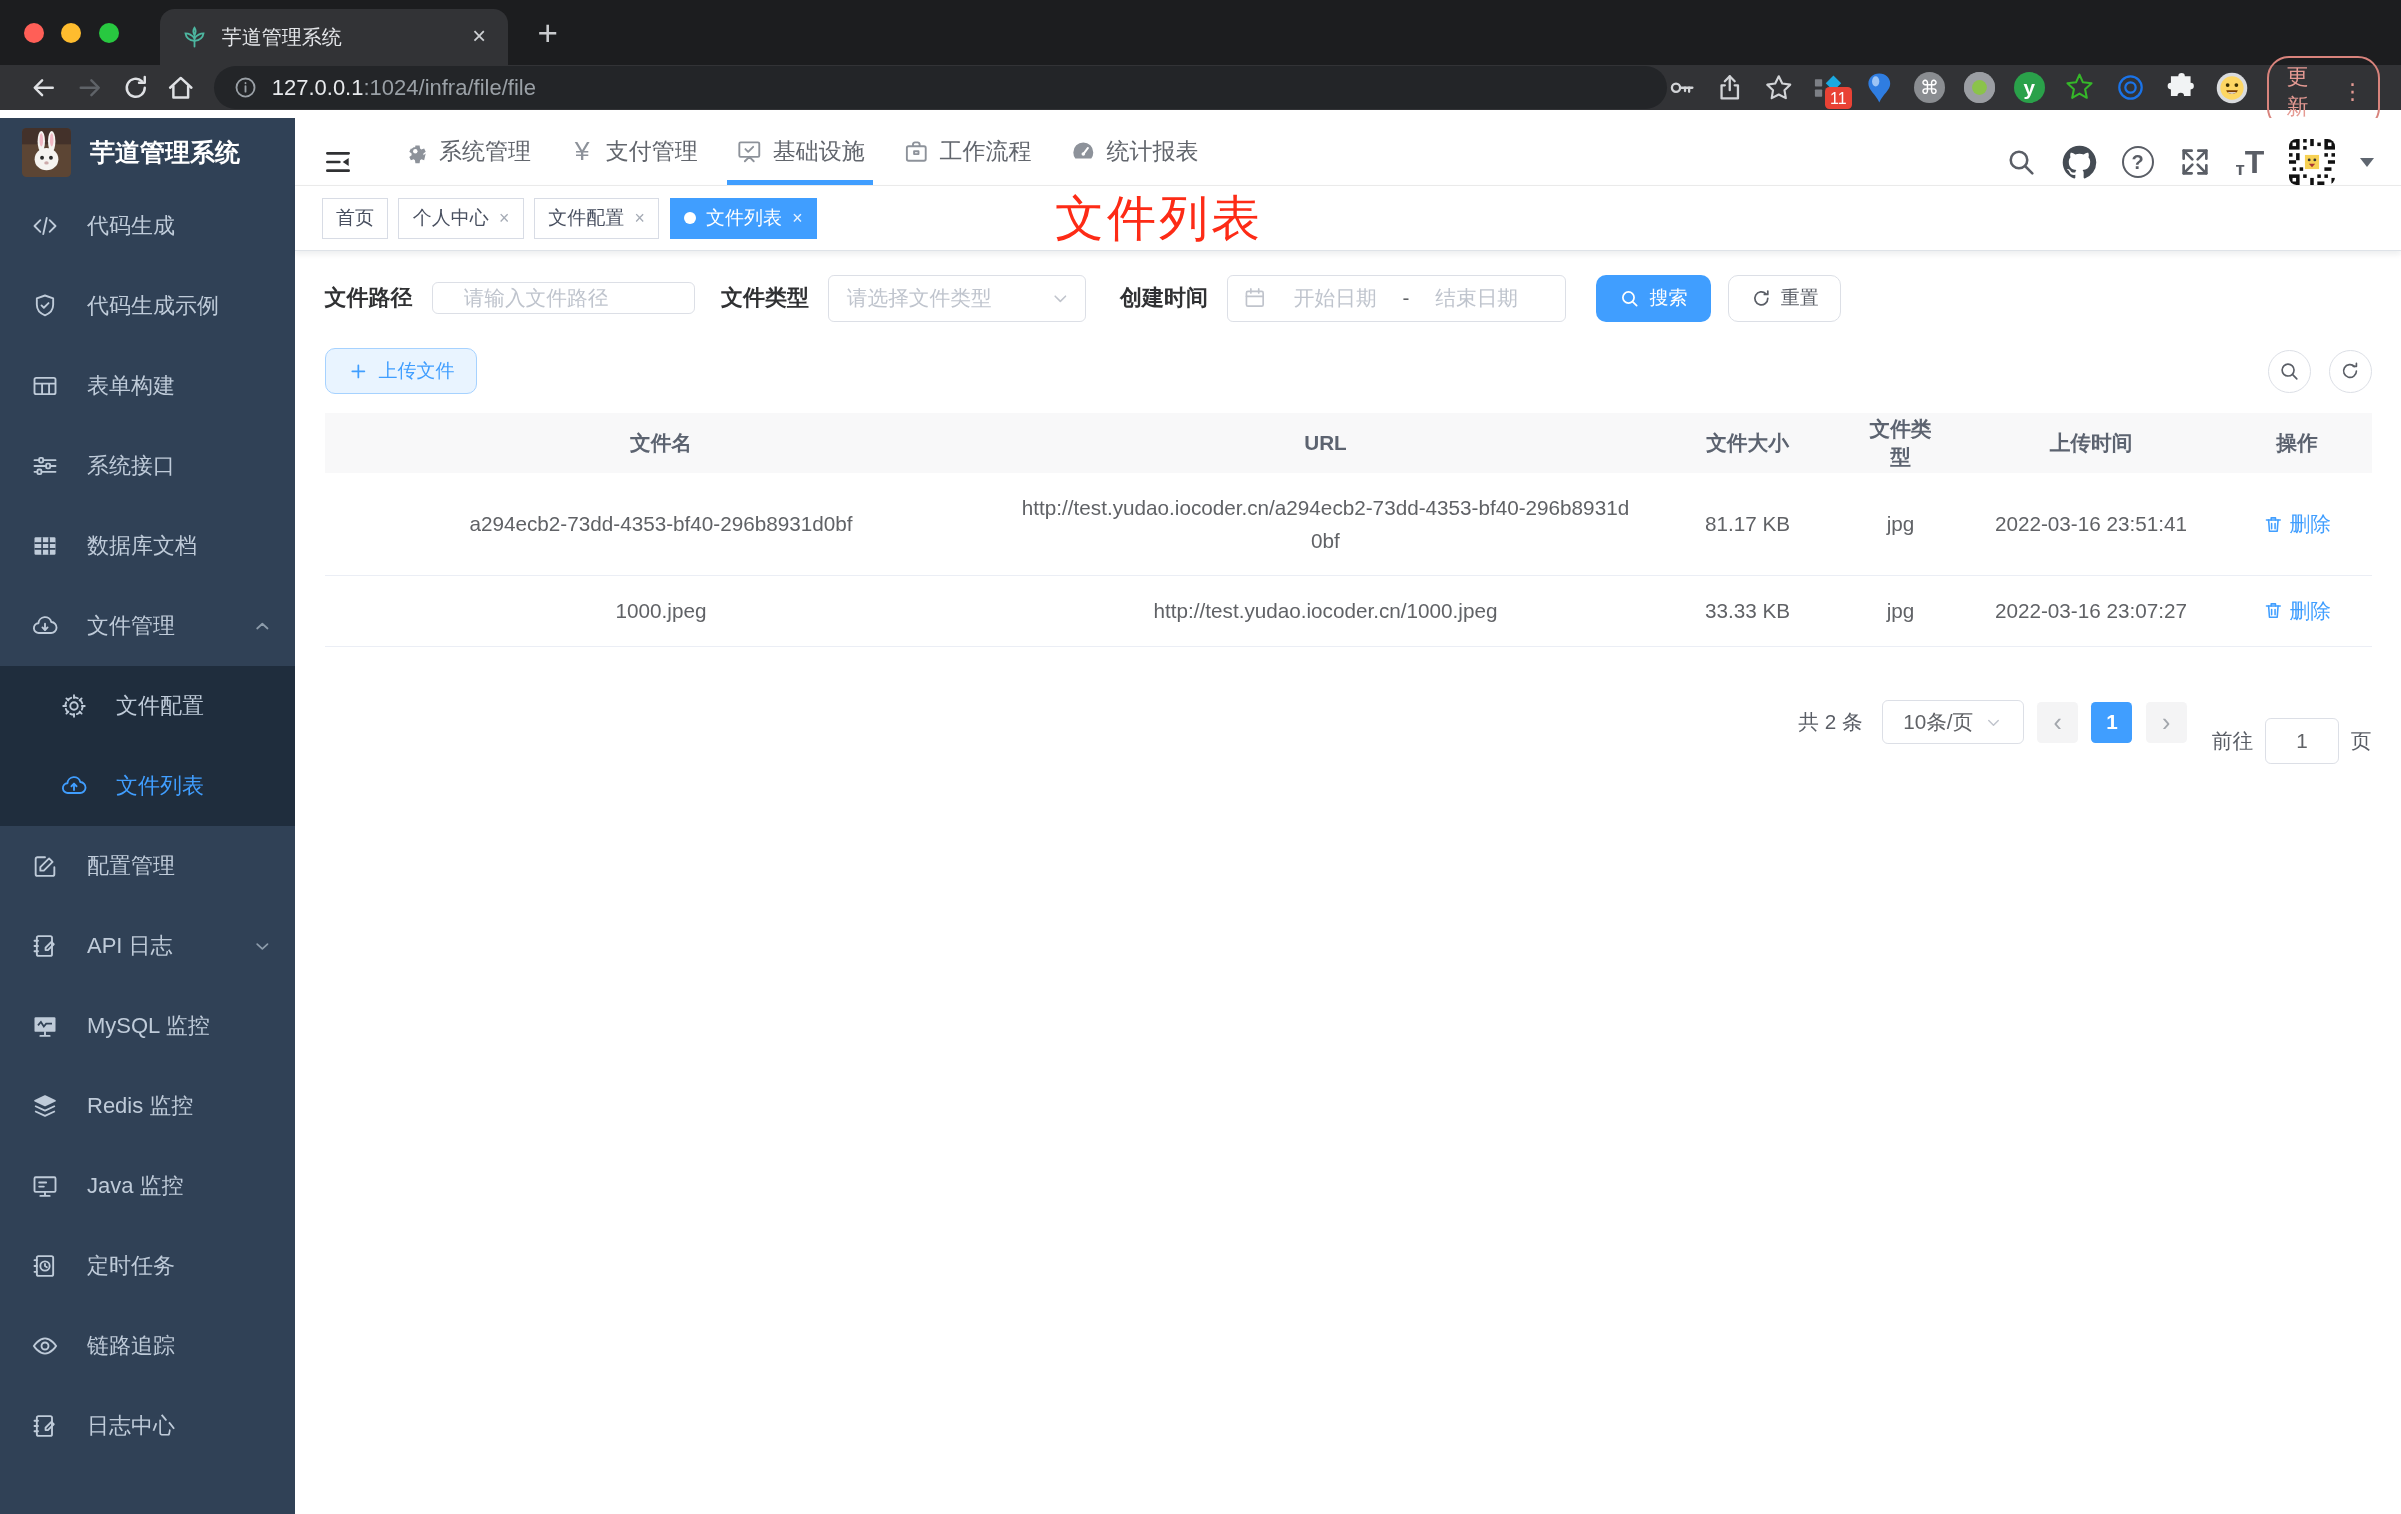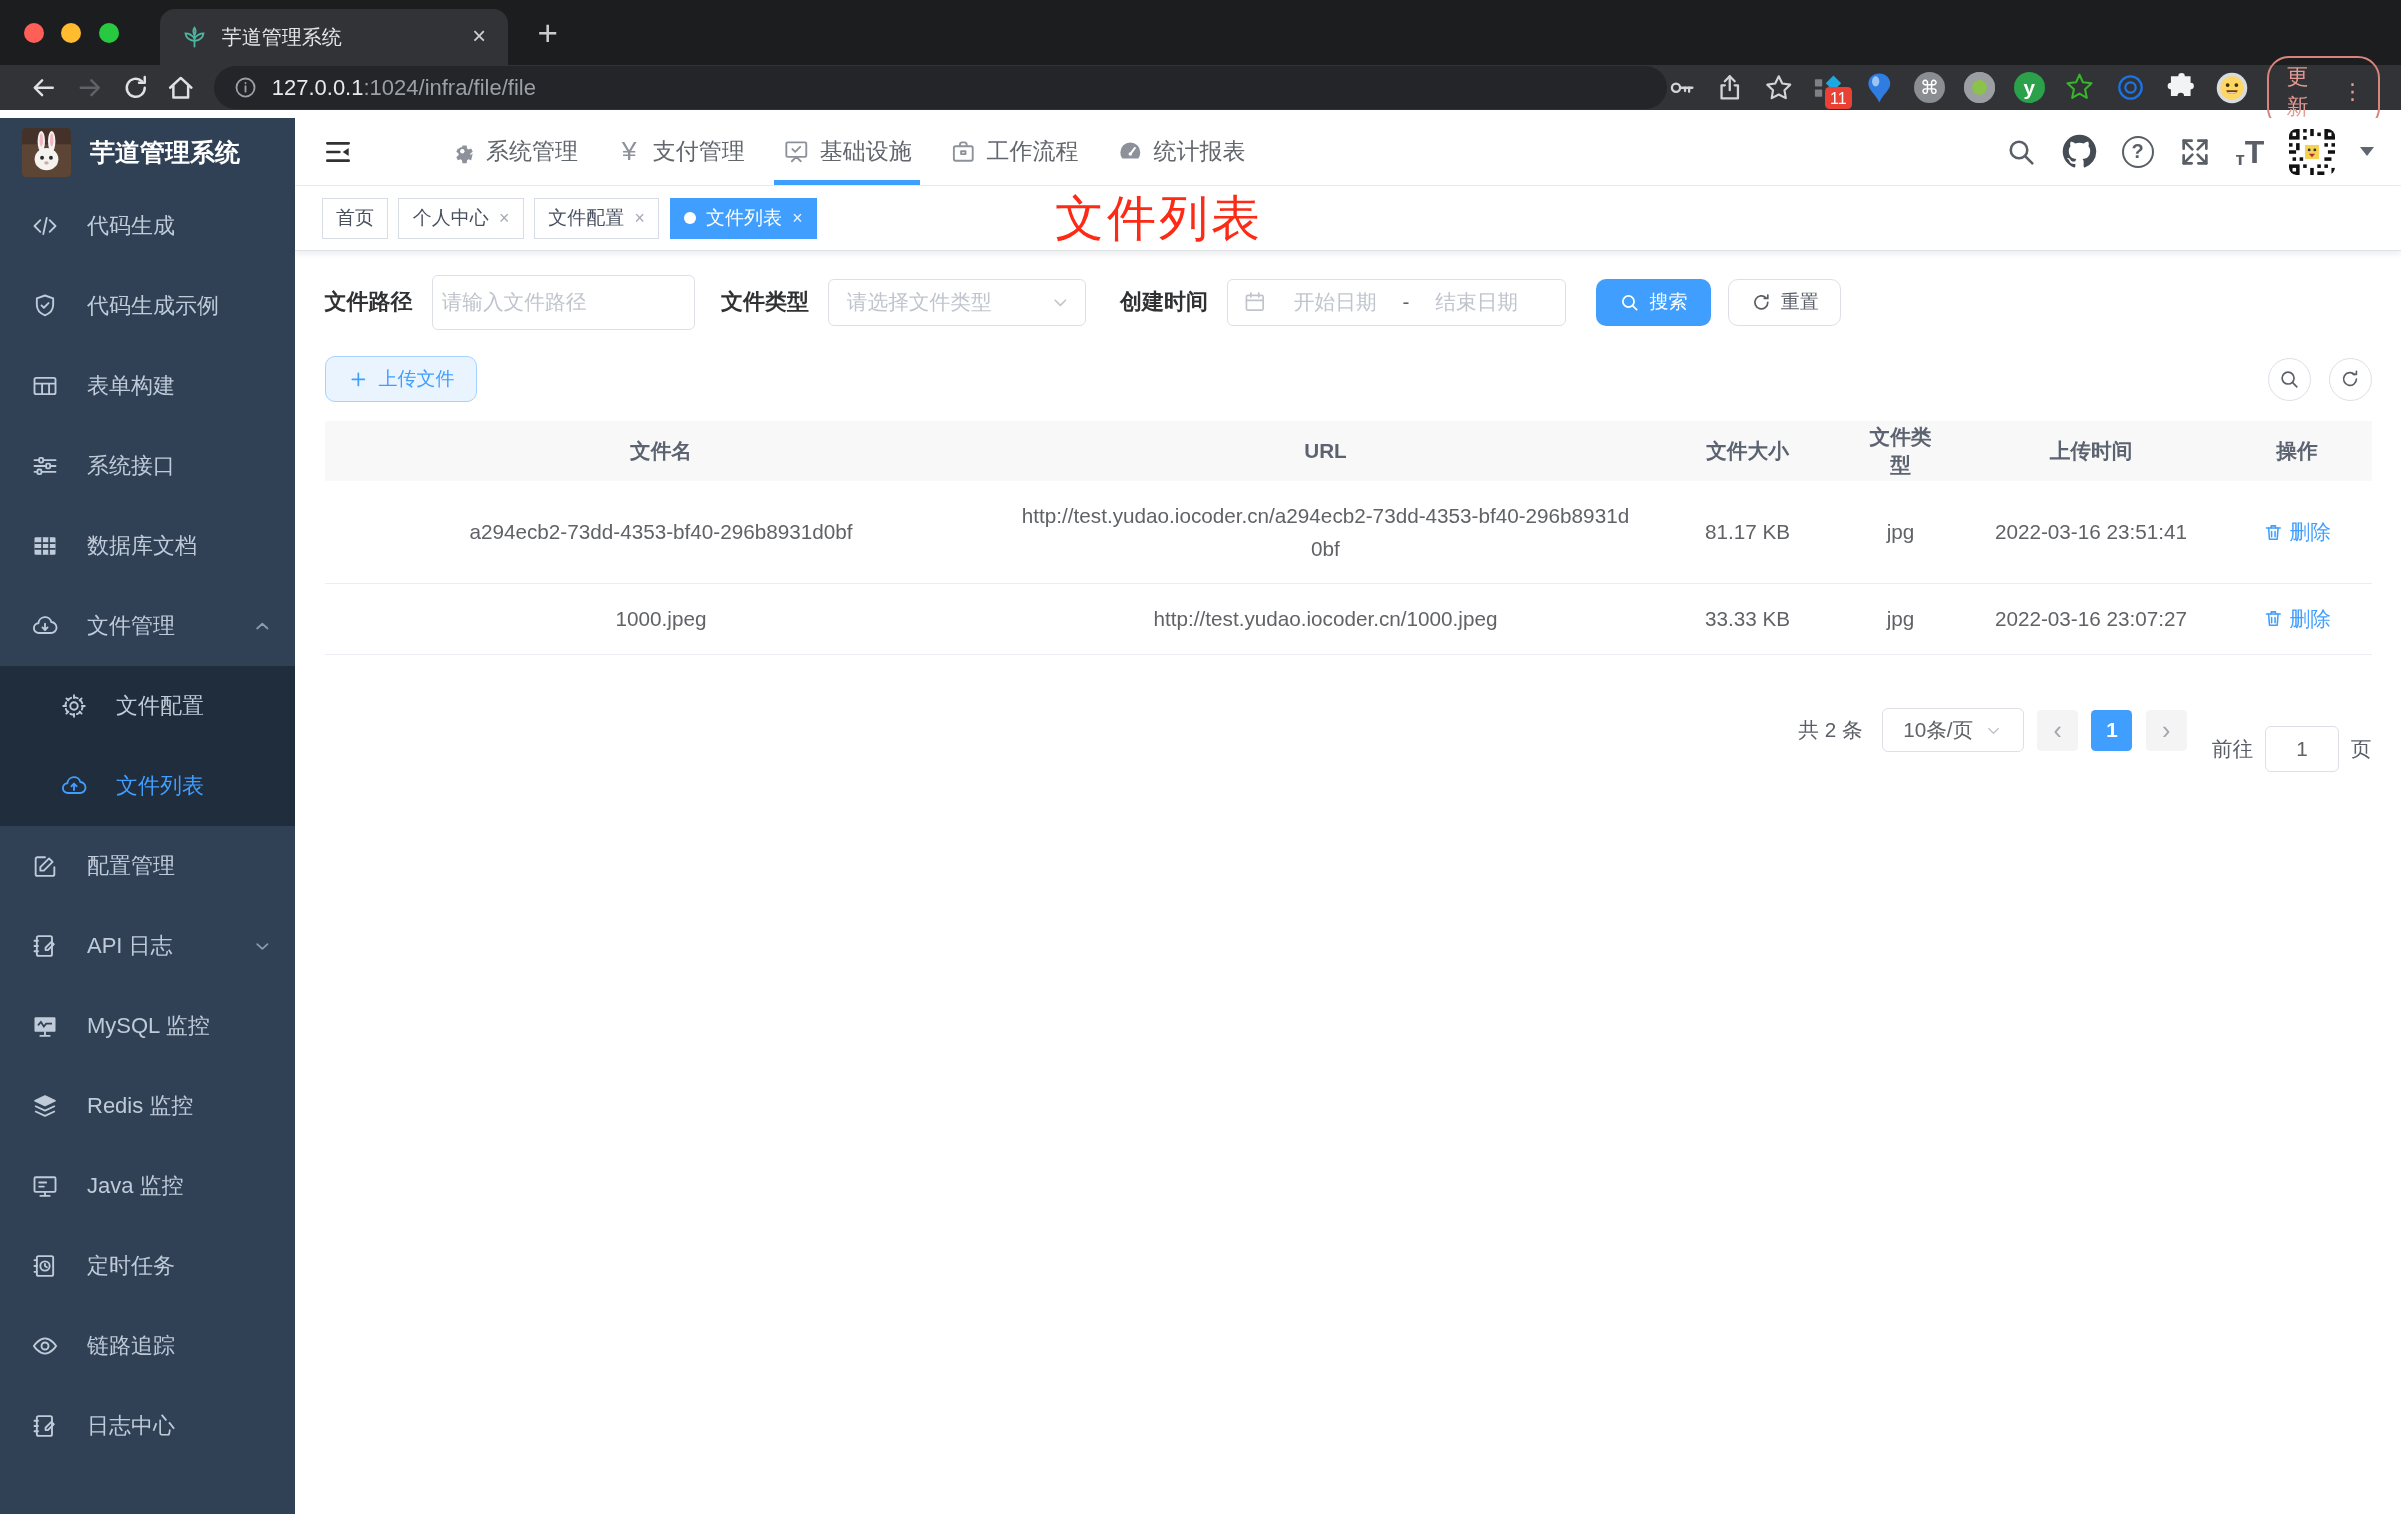--- a/index.html
+++ b/index.html
@@ -46,21 +46,21 @@
   .menu-item { height: 80px; display: flex; align-items: center; gap: 28px; padding: 0 22px 0 31px; cursor: pointer; white-space: nowrap; }
   .menu-item .mi-icon { width: 28px; height: 28px; flex: 0 0 28px; }
   .menu-caret { margin-left: auto; color: #8d9cab; }
   .submenu { background: var(--submenu-bg, #1f2d3d); }
   .submenu .menu-item { padding-left: 60px; }
   .menu-item.active { color: var(--accent, #409eff); }
 
   .main { flex: 1; display: flex; flex-direction: column; background: #fff; min-width: 0; }
 
   
-  .app-header { height: 68px; display: flex; align-items: center; padding: 0 26.6px 0 19px; border-bottom: 0.7px solid #ececec; position: relative; gap: 47px; }
+  .app-header { height: 68px; display: flex; align-items: flex-end; padding: 0 26.6px 0 19px; border-bottom: 0.7px solid #ececec; position: relative; }
   .hamburger { width: 47px; height: 47px; display: flex; align-items: center; justify-content: center; color: #303133; margin-right: 22px; }
   .top-nav { display: flex; align-items: stretch; height: 100%; }
   .top-nav-item { display: flex; align-items: center; gap: 10.3px; padding: 0 19px; color: #62666d; font-size: 23px; position: relative; cursor: pointer; }
   .top-nav-item .tn-icon { width: 26.6px; height: 26.6px; color: #8d929a; display: flex; align-items: center; justify-content: center; }
   .top-nav-item.active::after { content: ""; position: absolute; left: 10.3px; right: 10.3px; bottom: 0; height: 5.2px; background: var(--accent, #409eff); }
   .yen { font-size: 26.6px; font-weight: 400; }
   .header-tools { margin-left: auto; display: flex; align-items: center; gap: 25px; color: #5a5e66; }
   .tool-btn { display: flex; align-items: center; justify-content: center; }
   .help-circle { width: 32px; height: 32px; border: 2.2px solid #5a5e66; border-radius: 50%; display: flex; align-items: center; justify-content: center; font-size: 20px; font-weight: 700; }
   .font-ico { font-weight: 700; font-size: 19px; display: flex; align-items: flex-end; line-height: 1; }
@@ -76,21 +76,21 @@
   .tag .tag-close { font-size: 17.7px; color: #a5abb5; }
   .tag.active { background: var(--accent, #409eff); border-color: var(--accent, #409eff); color: #fff; }
   .tag.active .tag-close { color: #e8f3ff; }
   .tag-dot { width: 11.8px; height: 11.8px; border-radius: 50%; background: #fff; }
   .annotation { position: absolute; left: 760px; top: 0; color: var(--annotation-red, #fd2b16); font-size: 49px; letter-spacing: 3px; white-space: nowrap; }
 
   
   .content { padding: 23.6px 29.5px; flex: 1; }
   .filters { display: flex; align-items: center; margin-bottom: 26.6px; }
   .f-label { font-size: 22px; font-weight: 700; color: #303133; margin-right: 19px; white-space: nowrap; }
-  .f-input { height: 55px; border: 0.7px solid #dcdfe6; border-radius: 5.9px; font-size: 20.7px; color: #606266; padding: 0 9px;
+  .f-input { height: 32px; border: 0.7px solid #dcdfe6; border-radius: 5.9px; font-size: 20.7px; color: #606266; padding: 0 31px;
     font-family: "Liberation Sans", sans-serif; outline: none; }
   .f-input::placeholder { color: #bfc4cd; }
   .path-input { width: 263px; margin-right: 26.6px; }
   .f-select { width: 258px; height: 47px; border: 0.7px solid #dcdfe6; border-radius: 5.9px; display: flex; align-items: center;
     padding: 0 14.8px 0 17.7px; color: #bfc4cd; font-size: 20.7px; margin-right: 34px; cursor: pointer; }
   .f-select .sel-caret { margin-left: auto; color: #c0c4cc; }
   .daterange { width: 339px; height: 47px; border: 0.7px solid #dcdfe6; border-radius: 5.9px; display: flex; align-items: center;
     padding: 0 14.8px; gap: 11.8px; margin-right: 14.8px; }
   .daterange .cal-ico { color: #c0c4cc; flex: 0 0 25px; }
   .dr-input { border: none; outline: none; width: 111px; font-size: 20.7px; color: #606266; text-align: center; font-family: "Liberation Sans", sans-serif; }

